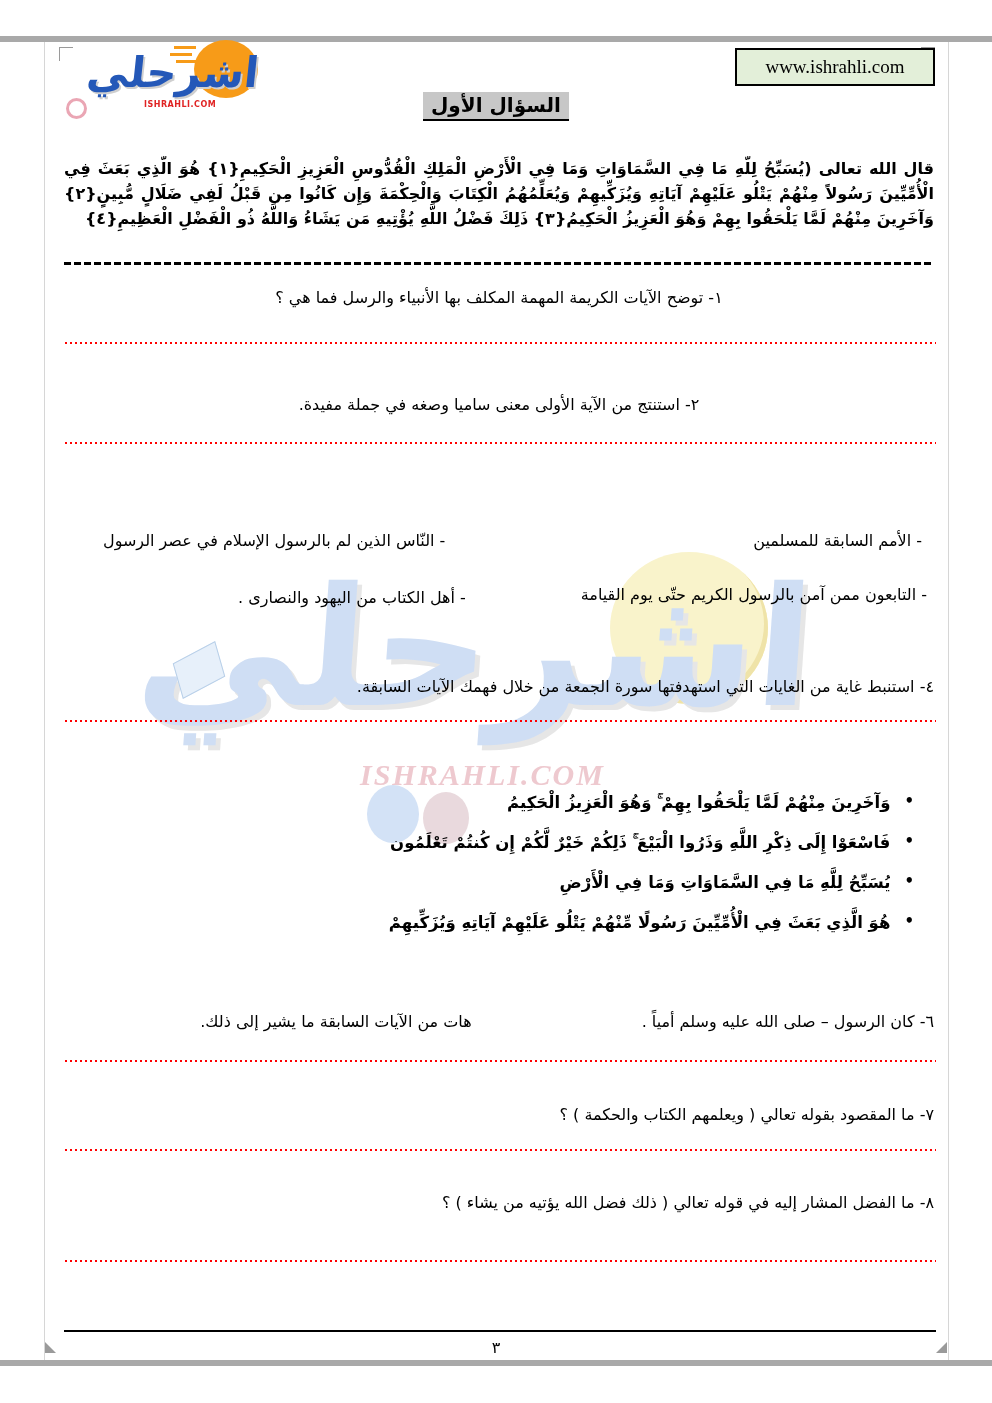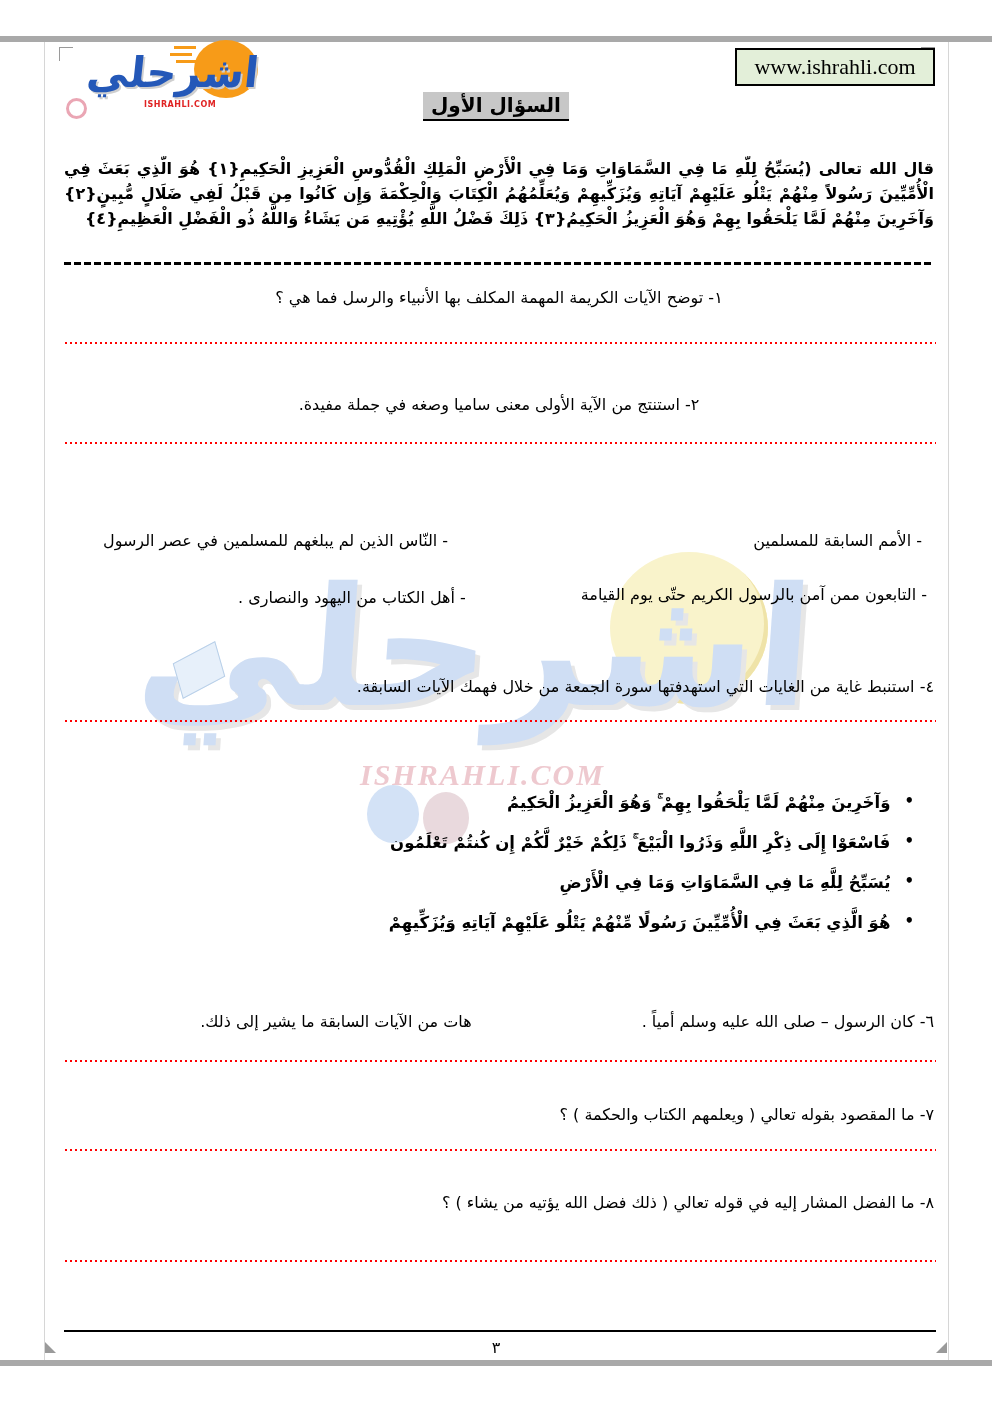--- a/index.html
+++ b/index.html
@@ -49,21 +49,21 @@
   .logo-text { position:absolute; right:12px; top:8px; direction:rtl; font-size:42px; font-weight:bold;
                color:#2458b8; transform:skewX(-6deg); text-shadow:2px 2px 0 #cfcfcf; white-space:nowrap; }
   .logo-sub { position:absolute; left:88px; top:60px; font-size:8px; font-weight:bold; color:#e02424;
               letter-spacing:.5px; }
   .logo-dot { position:absolute; left:10px; top:58px; width:15px; height:15px; border-radius:50%;
               background:#fff; border:3px solid #eaa6b4; }
 
   
   .url-box { top:48px; left:735px; width:196px; height:34px; background:#e3efd9; border:2px solid #000;
              display:flex; align-items:center; justify-content:center;
-             font-family:"Liberation Serif", serif; font-size:22px; }
+             font-family:"Liberation Serif", serif; font-size:19px; }
 
   
   .doc-title { top:92px; left:50%; transform:translateX(-50%); background:#c7c7c7; padding:1px 8px 2px;
                font-size:20px; font-weight:bold; border-bottom:2.5px solid #000; white-space:nowrap; }
 
   
   .verse { top:156px; left:64px; width:870px; height:102px; overflow:hidden; direction:rtl;
            text-align:justify; font-size:16px; font-weight:bold; line-height:25px; }
 
   .dashline { top:262px; left:64px; width:870px; height:3px;
@@ -129,21 +129,21 @@
     <div class="abs verse">قال الله تعالى  (يُسَبِّحُ لِلَّهِ مَا فِي السَّمَاوَاتِ وَمَا فِي الْأَرْضِ الْمَلِكِ الْقُدُّوسِ الْعَزِيزِ الْحَكِيمِ{١} هُوَ الَّذِي بَعَثَ فِي الْأُمِّيِّينَ رَسُولاً مِنْهُمْ يَتْلُو عَلَيْهِمْ آيَاتِهِ وَيُزَكِّيهِمْ وَيُعَلِّمُهُمُ الْكِتَابَ وَالْحِكْمَةَ وَإِن كَانُوا مِن قَبْلُ لَفِي ضَلَالٍ مُّبِينٍ{٢} وَآخَرِينَ مِنْهُمْ لَمَّا يَلْحَقُوا بِهِمْ وَهُوَ الْعَزِيزُ الْحَكِيمُ{٣} ذَلِكَ فَضْلُ اللَّهِ يُؤْتِيهِ مَن يَشَاءُ وَاللَّهُ ذُو الْفَضْلِ الْعَظِيمِ{٤}</div>
     <div class="abs dashline"></div>
 
     <div class="abs q center" style="top:287px;">١- توضح الآيات الكريمة المهمة المكلف بها الأنبياء والرسل فما هي ؟</div>
     <div class="abs dotline" style="top:341px;"></div>
 
     <div class="abs q center" style="top:394px;">٢-  استنتج من الآية الأولى معنى ساميا  وصغه في جملة مفيدة.</div>
     <div class="abs dotline" style="top:441px;"></div>
 
     <div class="abs opt" style="top:531px; right:70px;">- الأمم السابقة للمسلمين</div>
-    <div class="abs opt" style="top:531px; left:103px;">- النّاس الذين لم يبلغهم للمسلمين في عصر الرسول</div>
+    <div class="abs opt" style="top:531px; left:103px;">- النّاس الذين لم بالرسول الإسلام في عصر الرسول</div>
     <div class="abs opt" style="top:585px; right:65px;">- التابعون ممن  آمن بالرسول الكريم حتّى يوم القيامة</div>
     <div class="abs opt" style="top:588px; left:210px;margin-left:28px;">- أهل الكتاب من اليهود والنصارى .</div>
 
     <div class="abs q right" style="top:676px;">٤- استنبط غاية من الغايات التي استهدفتها سورة الجمعة من خلال فهمك الآيات السابقة.</div>
     <div class="abs dotline" style="top:719px;"></div>
 
     <ul class="abs bullets">
       <li><span class="bdot">•</span><span>وَآخَرِينَ مِنْهُمْ لَمَّا يَلْحَقُوا بِهِمْ ۚ وَهُوَ الْعَزِيزُ الْحَكِيمُ</span></li>
       <li><span class="bdot">•</span><span>فَاسْعَوْا إِلَى ذِكْرِ اللَّهِ وَذَرُوا الْبَيْعَ ۚ ذَلِكُمْ خَيْرٌ لَّكُمْ إِن كُنتُمْ تَعْلَمُون</span></li>
       <li><span class="bdot">•</span><span>يُسَبِّحُ لِلَّهِ مَا فِي السَّمَاوَاتِ وَمَا فِي الْأَرْضِ</span></li>

